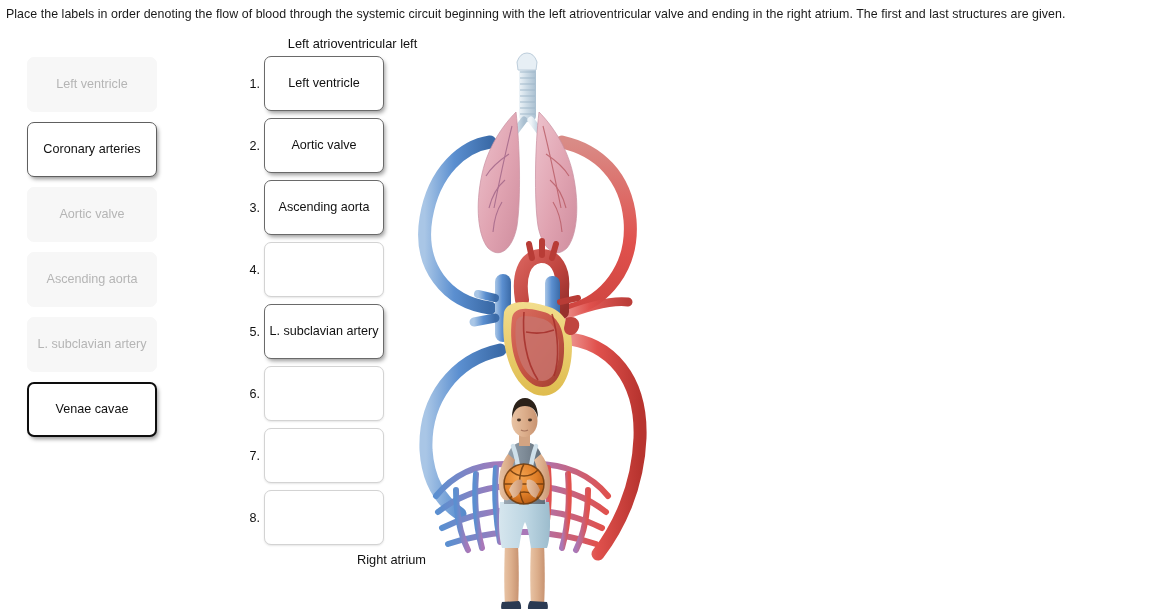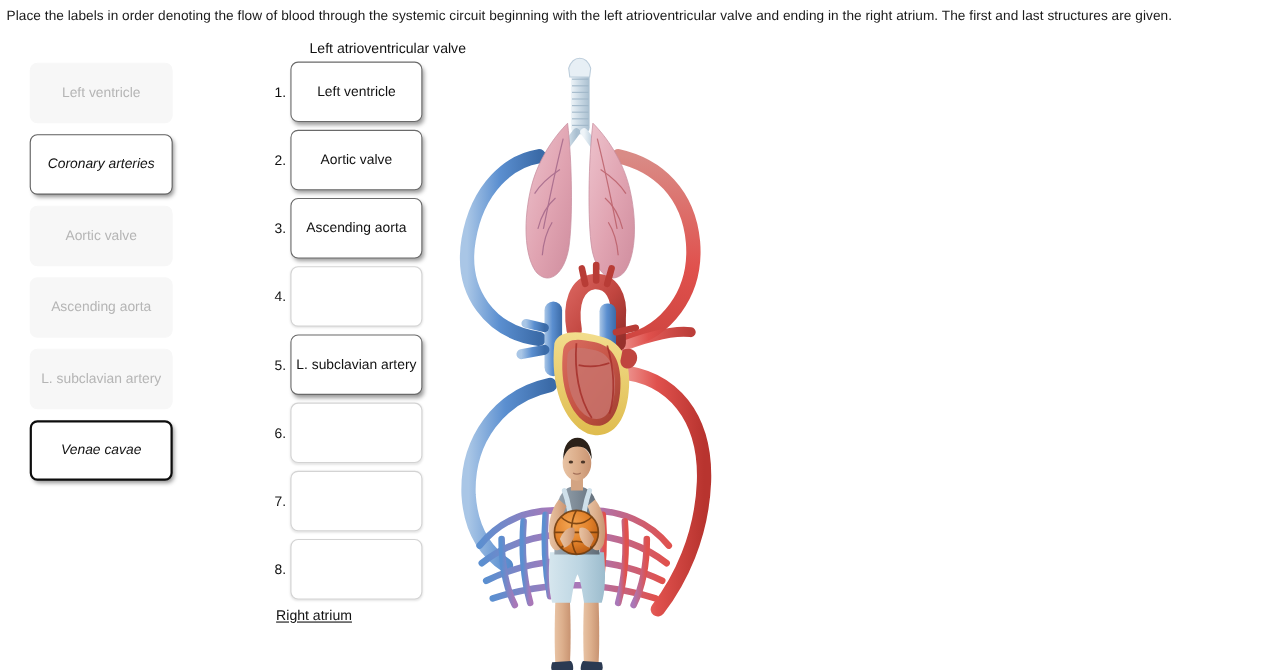--- a/index.html
+++ b/index.html
@@ -24,38 +24,37 @@
   .chip {
     position: relative; width: 130px; height: 55px; margin-bottom: 10px;
     border-radius: 7px; display: flex; align-items: center;
     justify-content: center; text-align: center;
     font-size: 12.6px; line-height: 15px; color: #111;
     background: #fff;
   }
   .chip.active {
     border: 1.6px solid #5f5f5f;
     box-shadow: 2px 3px 4px -1px rgba(0,0,0,.42);
-    font-style: italic;
   }
   .chip.active.strong { border: 2px solid #0d0d0d; }
   .chip.used {
     background: #f7f7f7; border: 1px solid #f7f7f7;
     color: #b5b5b5; box-shadow: none;
   }
   .chip span { display: block; padding: 0 4px; }
 
   
   .col { position: absolute; left: 243px; top: 36px; width: 160px; }
   .col-cap {
     font-size: 12.8px; color: #111; text-align: center;
     width: 175px; margin-left: 22px; margin-bottom: 5px;
   }
   .col-foot {
-    font-size: 12.8px; color: #111; text-align: left;
-    width: 175px; margin-left: 8px; margin-top: 6px; text-decoration: underline;
+    font-size: 12.8px; color: #111; text-align: right;
+    width: 175px; margin-left: 8px; margin-top: 6px;
   }
   .slot-row { display: flex; align-items: center; margin-bottom: 7px; }
   .slot-num {
     width: 21px; font-size: 12.6px; color: #111; text-align: right;
     padding-right: 4px; flex: 0 0 21px;
   }
   .slot {
     width: 120px; height: 55px; border-radius: 7px; background: #fff;
     display: flex; align-items: center; justify-content: center;
     text-align: center; font-size: 12.6px; line-height: 15px; color: #111;
@@ -93,21 +92,21 @@
       </div>
     <div class="chip used">
         <span>L. subclavian artery</span>
       </div>
     <div class="chip active strong">
         <span>Venae cavae</span>
       </div>
   </div>
 
   <div class="col">
-    <div class="col-cap">Left atrioventricular valve</div>
+    <div class="col-cap">Left atrioventricular left</div>
 
     <div class="slot-row">
       <div class="slot-num">1.</div>
       <div class="slot filled">
           <span>Left ventricle</span>
         </div>
     </div>
     <div class="slot-row">
       <div class="slot-num">2.</div>
       <div class="slot filled">

